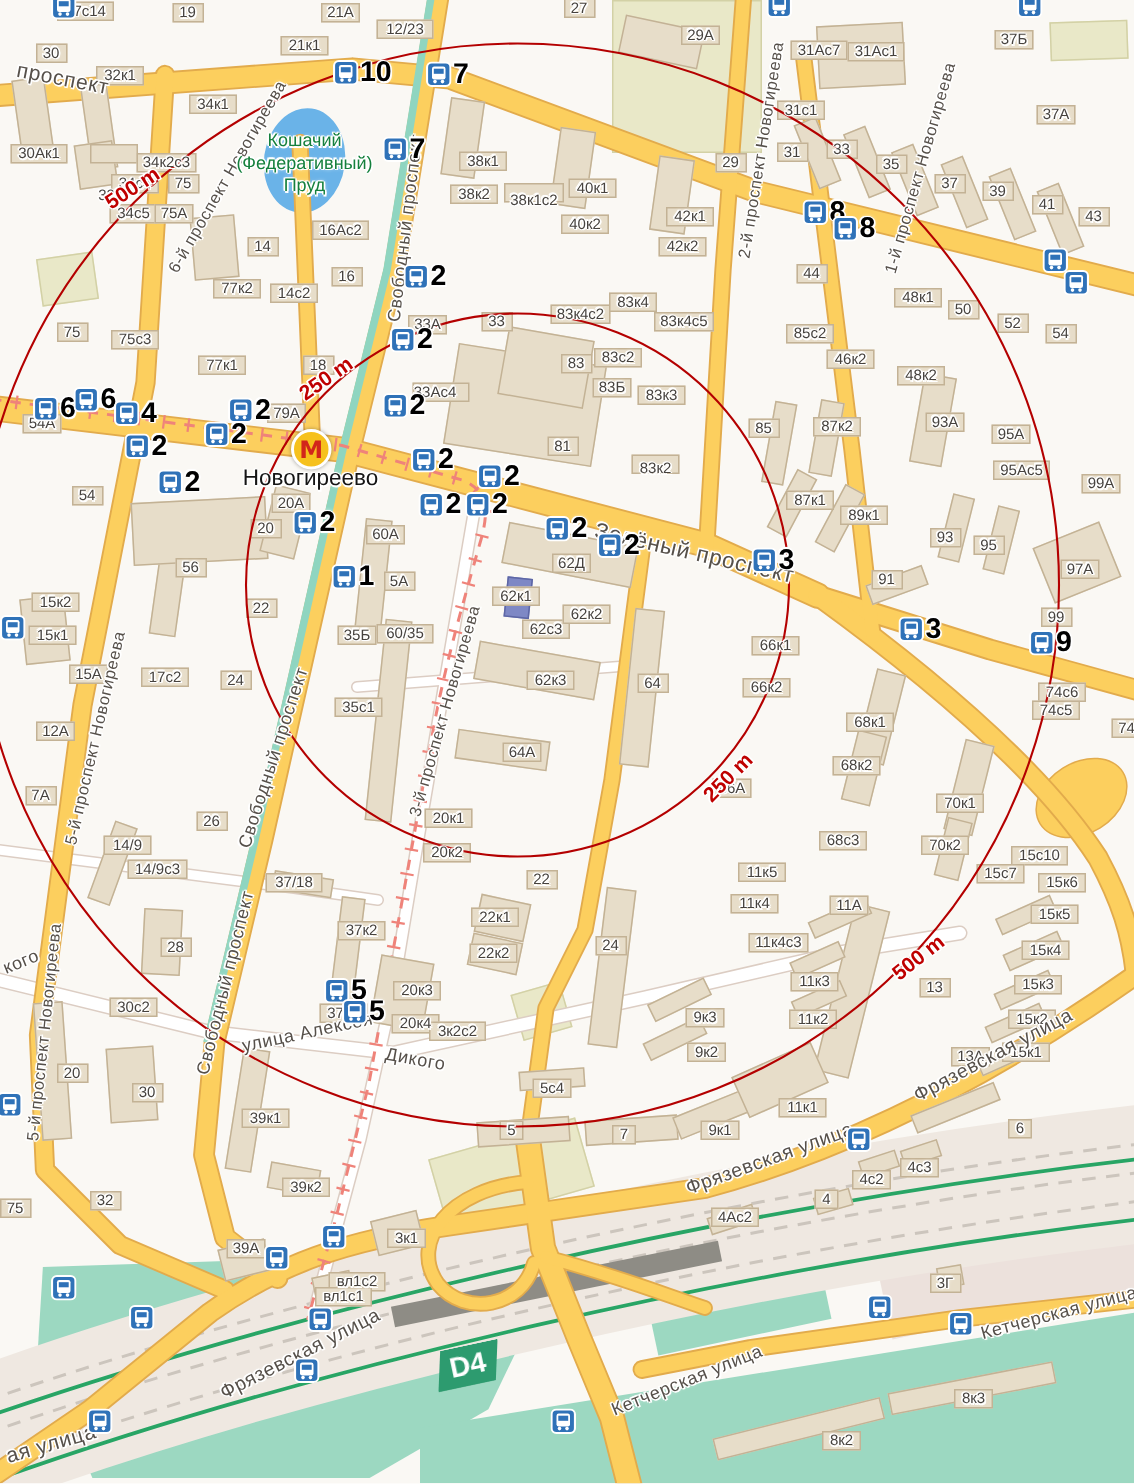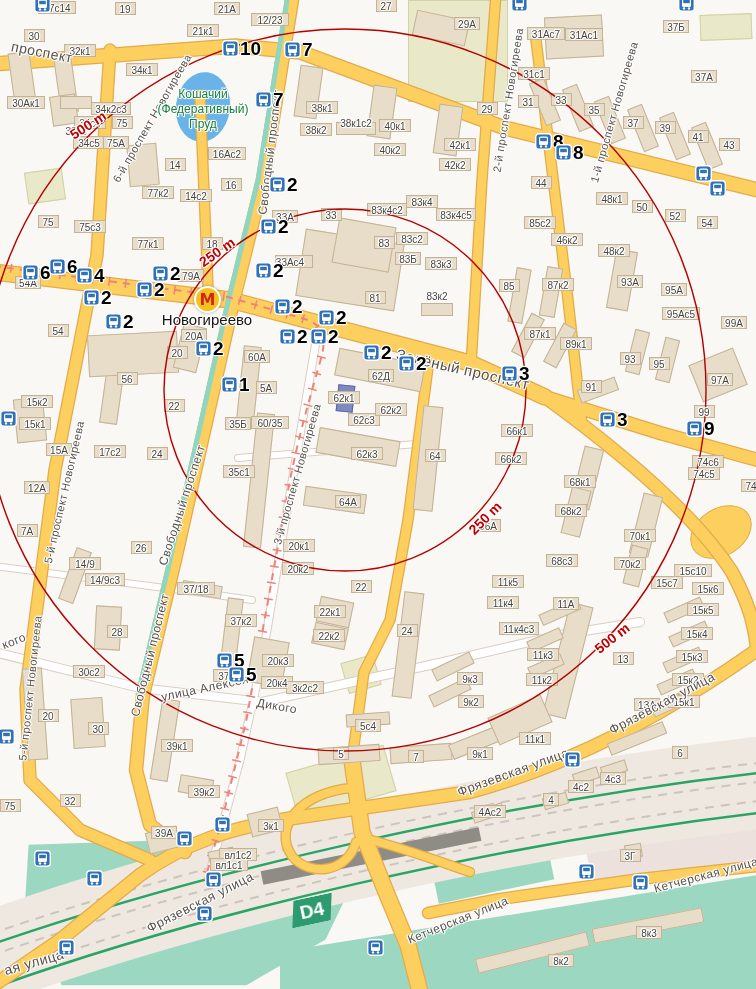--- a/index.html
+++ b/index.html
@@ -254,21 +254,21 @@
     <div class="bldlbl hl" style="left: 231px; top: 185px;">16</div>
     <div class="bld" style="left: 142px; top: 186px; width: 32px; height: 13px;"></div>
     <div class="bldlbl hl" style="left: 158px; top: 193px;">77к2</div>
     <div class="bld" style="left: 180px; top: 189px; width: 32px; height: 13px;"></div>
     <div class="bldlbl hl" style="left: 196px; top: 196px;">14с2</div>
     <div class="bld" style="left: 306px; top: 101px; width: 32px; height: 13px;"></div>
     <div class="bldlbl hl" style="left: 322px; top: 108px;">38к1</div>
     <div class="bld" style="left: 300px; top: 123px; width: 32px; height: 13px;"></div>
     <div class="bldlbl hl" style="left: 316px; top: 130px;">38к2</div>
     <div class="bld" style="left: 336px; top: 122px; width: 40px; height: 13px;"></div>
-    <div class="bldlbl hl" style="left: 356px; top: 123px;">38к1с2</div>
+    <div class="bldlbl hl" style="left: 356px; top: 134px;">38к1с2</div>
     <div class="bld" style="left: 379px; top: 119px; width: 32px; height: 13px;"></div>
     <div class="bldlbl hl" style="left: 395px; top: 126px;">40к1</div>
     <div class="bld" style="left: 374px; top: 143px; width: 32px; height: 13px;"></div>
     <div class="bldlbl hl" style="left: 390px; top: 150px;">40к2</div>
     <div class="bld" style="left: 444px; top: 138px; width: 32px; height: 13px;"></div>
     <div class="bldlbl hl" style="left: 460px; top: 145px;">42к1</div>
     <div class="bld" style="left: 439px; top: 158px; width: 32px; height: 13px;"></div>
     <div class="bldlbl hl" style="left: 455px; top: 165px;">42к2</div>
     <div class="bld" style="left: 476.5px; top: 102px; width: 21px; height: 13px;"></div>
     <div class="bldlbl hl" style="left: 487px; top: 109px;">29</div>
@@ -314,21 +314,21 @@
     <div class="bldlbl hl" style="left: 456px; top: 215px;">83к4с5</div>
     <div class="bld" style="left: 373.5px; top: 236px; width: 21px; height: 13px;"></div>
     <div class="bldlbl hl" style="left: 384px; top: 243px;">83</div>
     <div class="bld" style="left: 396px; top: 232px; width: 32px; height: 13px;"></div>
     <div class="bldlbl hl" style="left: 412px; top: 239px;">83с2</div>
     <div class="bld" style="left: 394.75px; top: 252px; width: 26.5px; height: 13px;"></div>
     <div class="bldlbl hl" style="left: 408px; top: 259px;">83Б</div>
     <div class="bld" style="left: 425px; top: 257px; width: 32px; height: 13px;"></div>
     <div class="bldlbl hl" style="left: 441px; top: 264px;">83к3</div>
     <div class="bld" style="left: 421px; top: 303px; width: 32px; height: 13px;"></div>
-    <div class="bldlbl hl" style="left: 437px; top: 296px;">83к2</div>
+    <div class="bldlbl hl" style="left: 437px; top: 313px;">83к2</div>
     <div class="bld" style="left: 364.5px; top: 291px; width: 21px; height: 13px;"></div>
     <div class="bldlbl hl" style="left: 375px; top: 298px;">81</div>
     <div class="bld" style="left: 367.75px; top: 369px; width: 26.5px; height: 13px;"></div>
     <div class="bldlbl hl" style="left: 381px; top: 376px;">62Д</div>
     <div class="bld" style="left: 328px; top: 391px; width: 32px; height: 13px;"></div>
     <div class="bldlbl hl" style="left: 344px; top: 398px;">62к1</div>
     <div class="bld" style="left: 524px; top: 216px; width: 32px; height: 13px;"></div>
     <div class="bldlbl hl" style="left: 540px; top: 223px;">85с2</div>
     <div class="bld" style="left: 551px; top: 233px; width: 32px; height: 13px;"></div>
     <div class="bldlbl hl" style="left: 567px; top: 240px;">46к2</div>

